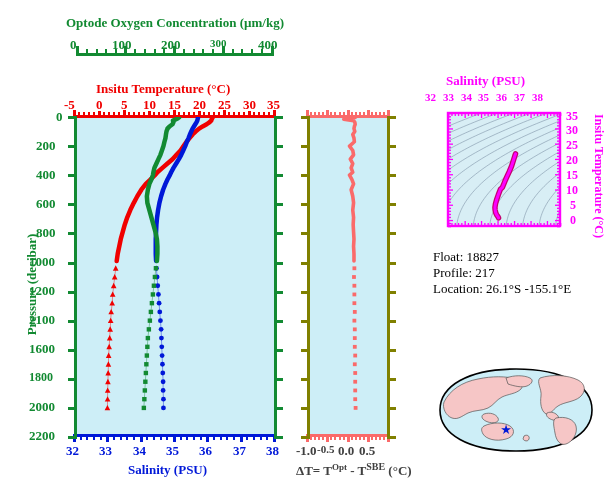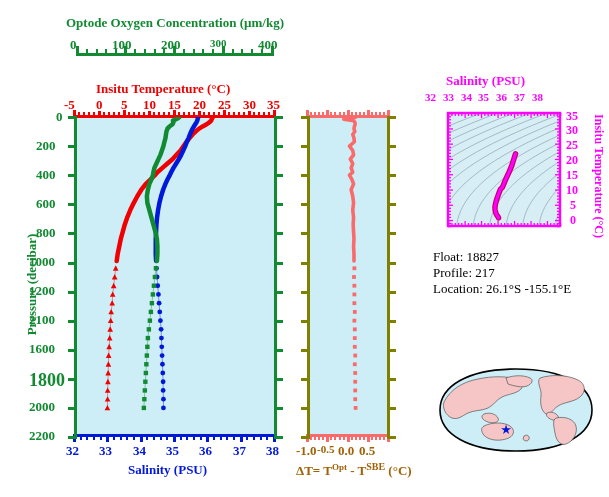--- a/index.html
+++ b/index.html
@@ -6,21 +6,21 @@
   body{width:609px;height:497px;position:relative;overflow:hidden;
        font-family:"Liberation Serif",serif;}
   .abs{position:absolute;}
   .lbl{position:absolute;white-space:nowrap;font-weight:bold;line-height:1;}
 
   
   .c-green{color:#128a32;}
   .c-red{color:#f00000;}
   .c-blue{color:#0018d8;}
   .c-mag{color:#ff00ff;}
-  .c-salmon{color:#a16207;}
+  .c-salmon{color:#404040;}
 
   
   #main-panel{left:74px;top:117px;width:201px;height:320px;background:#cdeef7;}
   #dt-panel{left:307px;top:117px;width:81px;height:320px;background:#cdeef7;}
 
   svg{display:block;}
   .nosel{user-select:none;}
 </style>
 </head>
 <body>
@@ -193,21 +193,21 @@
 
 <div class="lbl c-green" style="left:56px;top:110px;font-size:13px;">0</div>
 <div class="lbl c-green" style="left:36px;top:139px;font-size:13px;">200</div>
 <div class="lbl c-green" style="left:36px;top:168px;font-size:13px;">400</div>
 <div class="lbl c-green" style="left:36px;top:197px;font-size:13px;">600</div>
 <div class="lbl c-green" style="left:36px;top:226px;font-size:13px;">800</div>
 <div class="lbl c-green" style="left:29px;top:255px;font-size:13px;">1000</div>
 <div class="lbl c-green" style="left:29px;top:284px;font-size:13px;">1200</div>
 <div class="lbl c-green" style="left:29px;top:313px;font-size:13px;">2100</div>
 <div class="lbl c-green" style="left:29px;top:342px;font-size:13px;">1600</div>
-<div class="lbl c-green" style="left:29px;top:371px;font-size:18px;">1800</div>
+<div class="lbl c-green" style="left:29px;top:371px;font-size:12px;">1800</div>
 <div class="lbl c-green" style="left:29px;top:400px;font-size:13px;">2000</div>
 <div class="lbl c-green" style="left:29px;top:429px;font-size:13px;">2200</div>
 
 <div class="lbl c-green" style="left:-39px;top:278px;font-size:13px;transform:rotate(-90deg);transform-origin:center;width:140px;text-align:center;">Pressure (decibar)</div>
 
 <div class="lbl c-blue" style="left:66px;top:444px;font-size:13px;">32</div>
 <div class="lbl c-blue" style="left:99px;top:444px;font-size:13px;">33</div>
 <div class="lbl c-blue" style="left:133px;top:444px;font-size:13px;">34</div>
 <div class="lbl c-blue" style="left:166px;top:444px;font-size:13px;">35</div>
 <div class="lbl c-blue" style="left:199px;top:444px;font-size:13px;">36</div>

